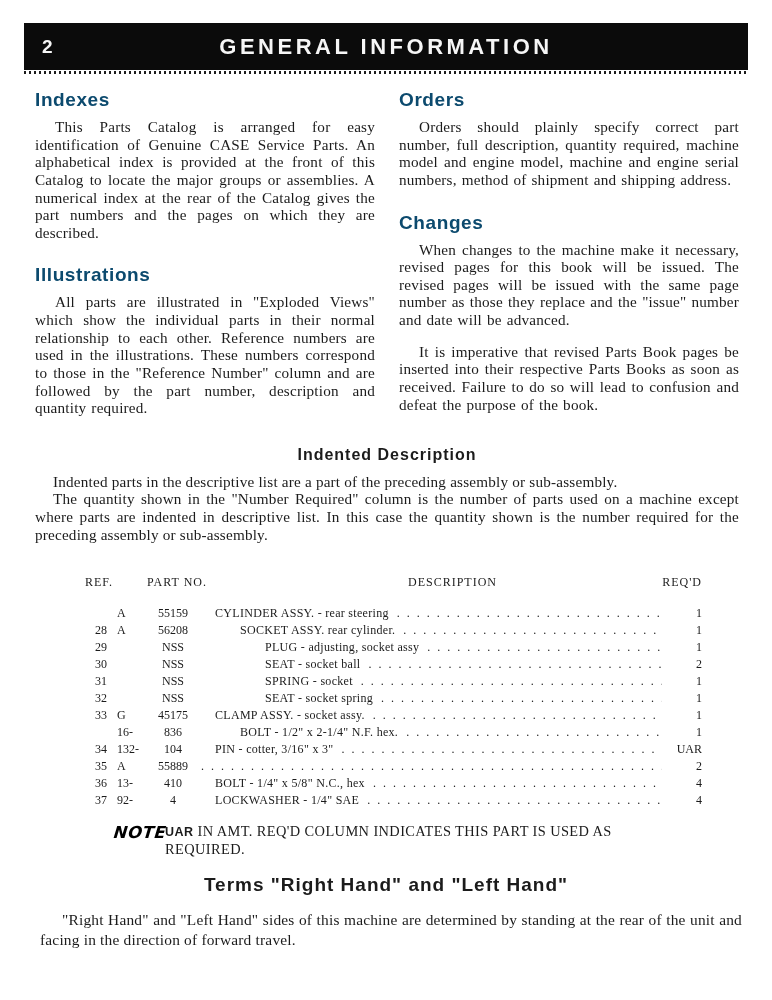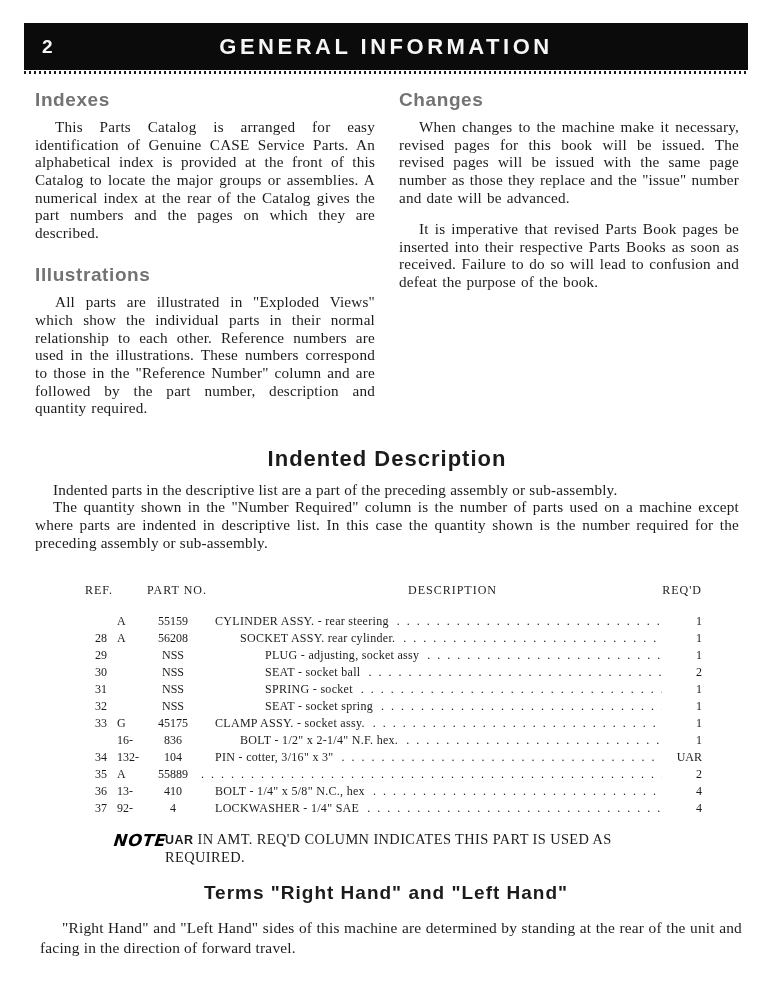--- a/index.html
+++ b/index.html
@@ -58,39 +58,39 @@
     gap: 24px;
     padding: 15px 33px 0 35px;
   }
   .col { flex: 1 1 0; }
   h3.sec-heading {
     font-family: "Liberation Sans", sans-serif;
     font-size: 19px;
     font-weight: 700;
     letter-spacing: 0.6px;
     margin: 0 0 7px 0;
-    color: #737373;
+    color: #0c4a6e;
   }
   .section { margin-bottom: 23px; }
   .section p {
     margin: 0 0 14px 0;
     font-size: 15.2px;
     line-height: 1.16;
     text-align: justify;
     text-indent: 20px;
     letter-spacing: 0.2px;
     word-spacing: 1px;
   }
   .section p:last-child { margin-bottom: 0; }
   
   .indented-desc { padding: 6px 33px 0 35px; }
   .indented-desc h3 {
     text-align: center;
     font-family: "Liberation Sans", sans-serif;
-    font-size: 22px;
+    font-size: 16px;
     font-weight: 700;
     letter-spacing: 1px;
     margin: 0 0 9px 0;
   }
   .indented-desc p {
     margin: 0;
     font-size: 15.2px;
     line-height: 1.16;
     text-align: justify;
     text-indent: 18px;
@@ -196,20 +196,24 @@
         <h3 class="sec-heading">Indexes</h3>
         <p>This Parts Catalog is arranged for easy identification of Genuine CASE Service Parts. An alphabetical index is provided at the front of this Catalog to locate the major groups or assemblies. A numerical index at the rear of the Catalog gives the part numbers and the pages on which they are described.</p>
       </div>
       <div class="section">
         <h3 class="sec-heading">Illustrations</h3>
         <p>All parts are illustrated in "Exploded Views" which show the individual parts in their normal relationship to each other. Reference numbers are used in the illustrations. These numbers correspond to those in the "Reference Number" column and are followed by the part number, description and quantity required.</p>
       </div>
     </div>
     <div class="col">
       <div class="section">
+        <h3 class="sec-heading">Orders</h3>
+        <p>Orders should plainly specify correct part number, full description, quantity required, machine model and engine model, machine and engine serial numbers, method of shipment and shipping address.</p>
+      </div>
+      <div class="section">
         <h3 class="sec-heading">Changes</h3>
         <p>When changes to the machine make it necessary, revised pages for this book will be issued. The revised pages will be issued with the same page number as those they replace and the "issue" number and date will be advanced.</p>
         <p>It is imperative that revised Parts Book pages be inserted into their respective Parts Books as soon as received. Failure to do so will lead to confusion and defeat the purpose of the book.</p>
       </div>
     </div>
   </div>
 
   <div class="indented-desc">
     <h3>Indented Description</h3>
     <p>Indented parts in the descriptive list are a part of the preceding assembly or sub-assembly.</p>

